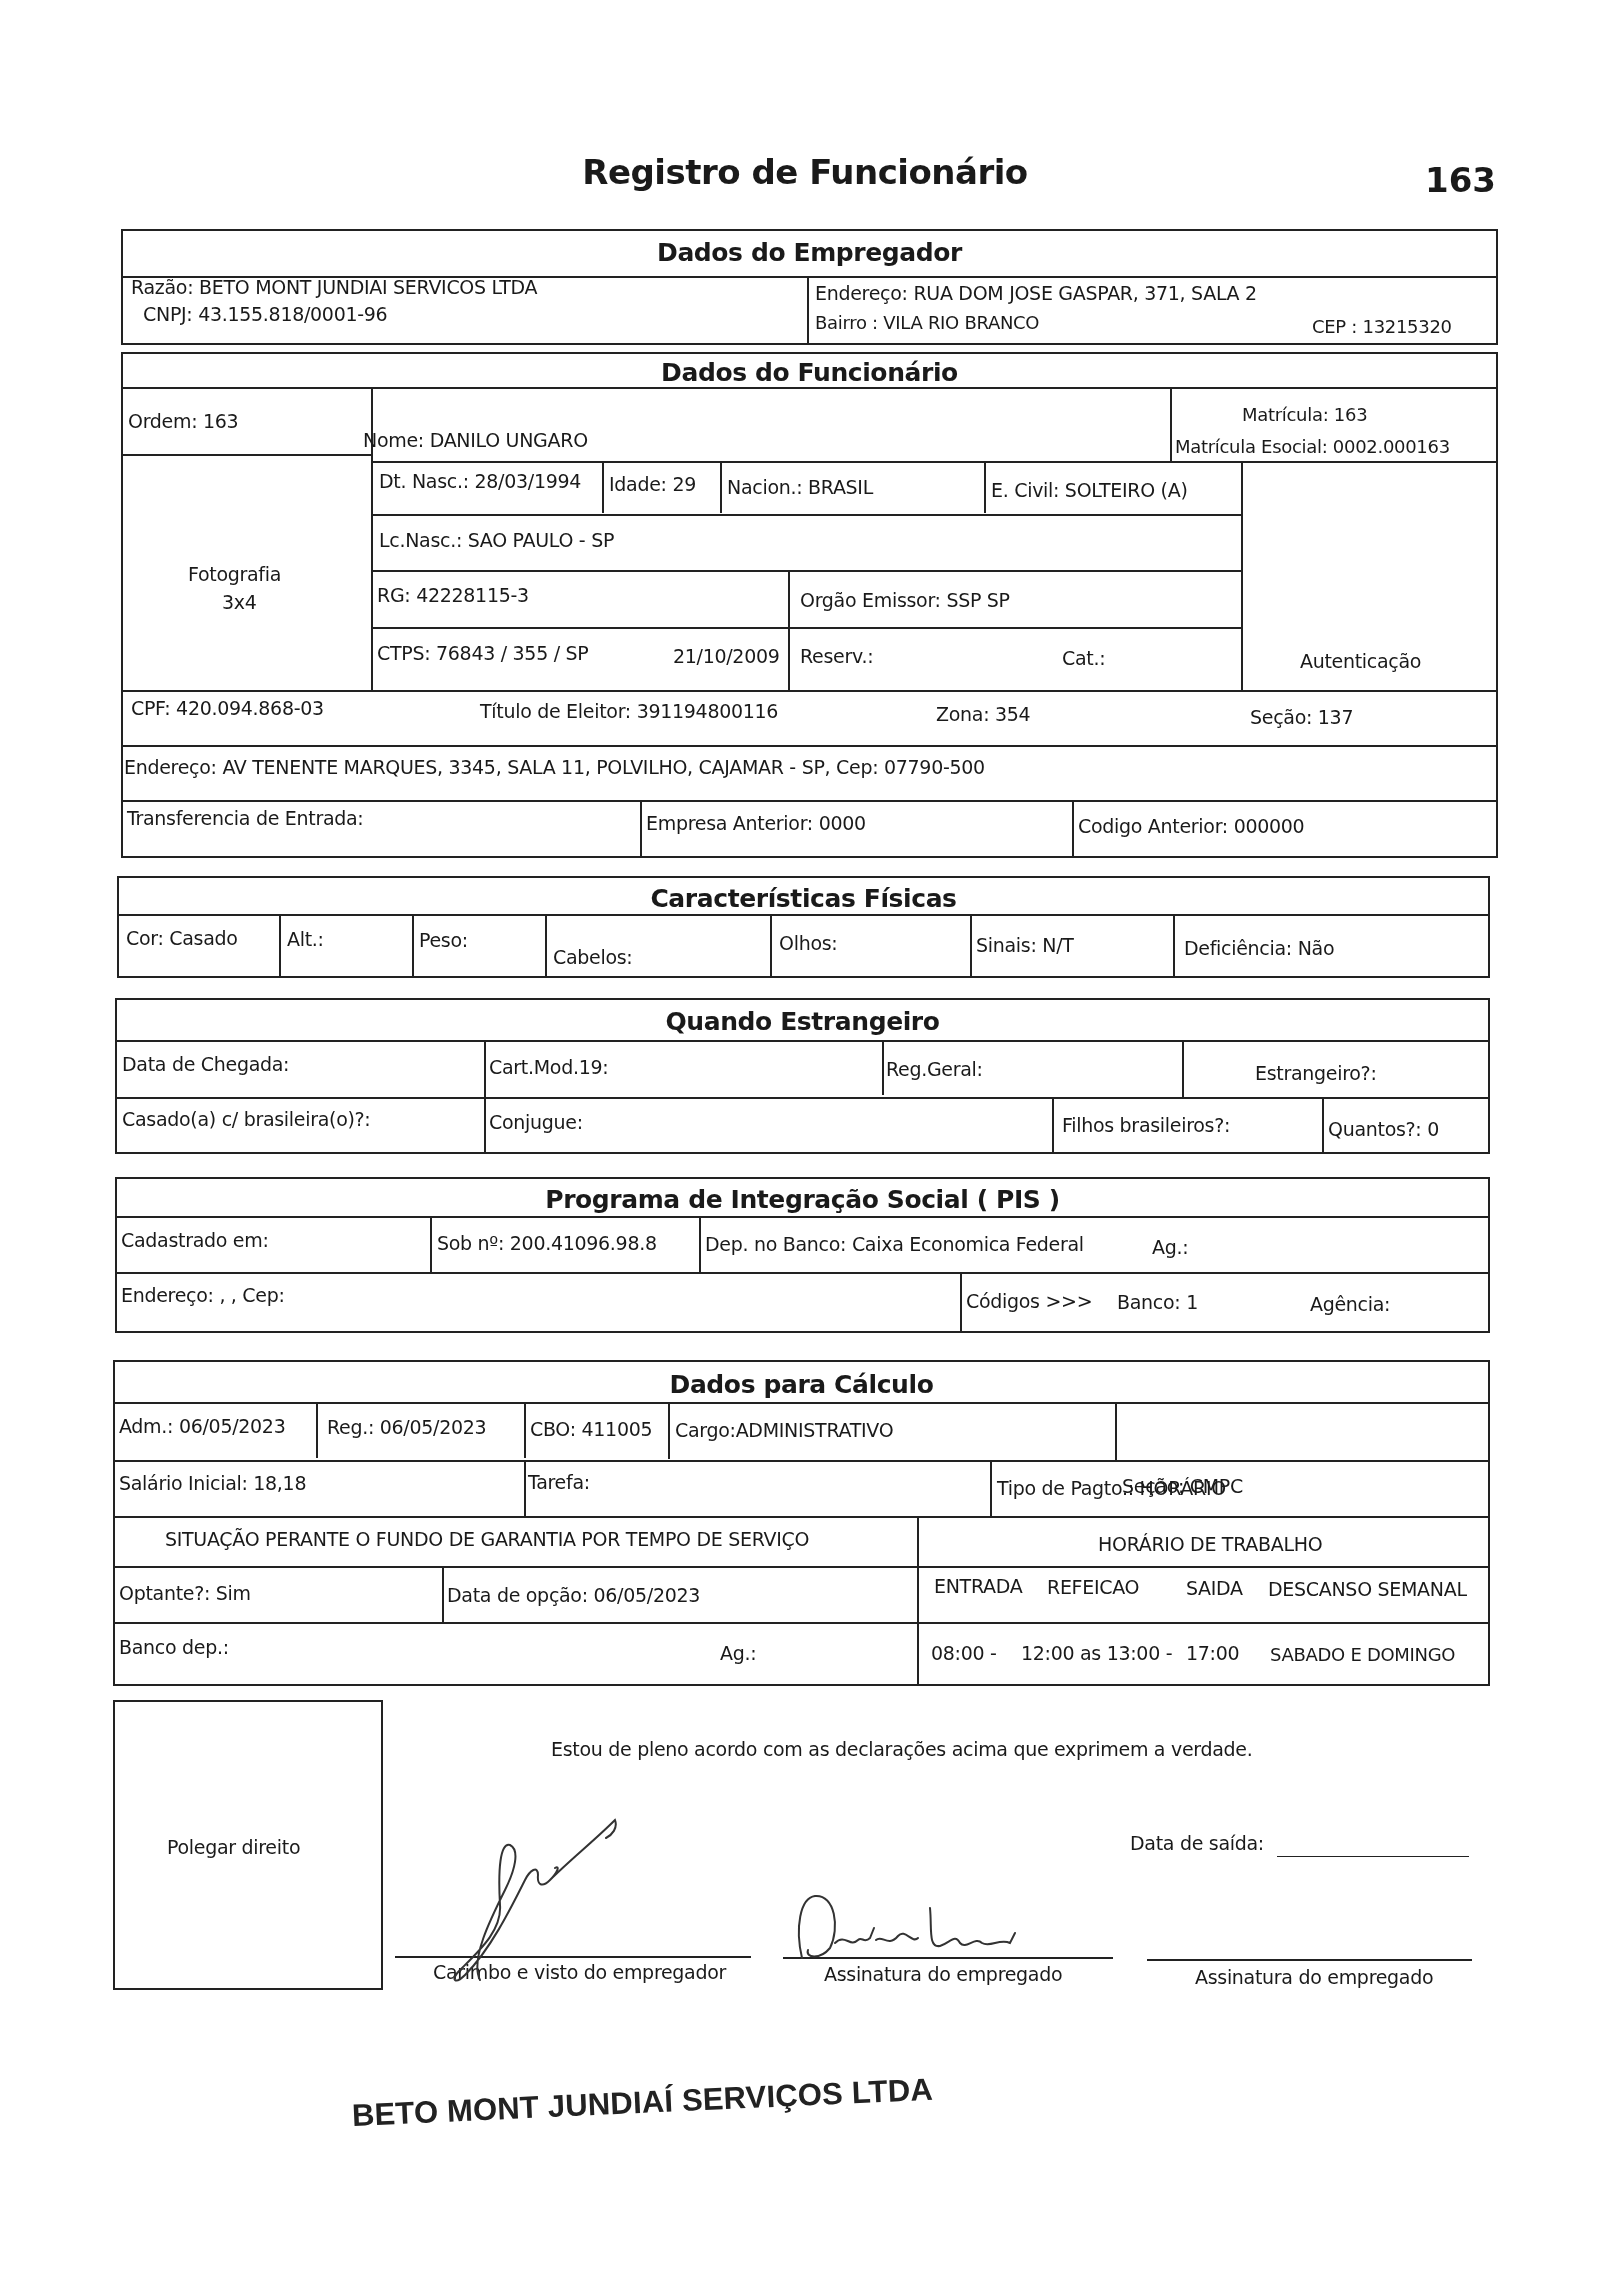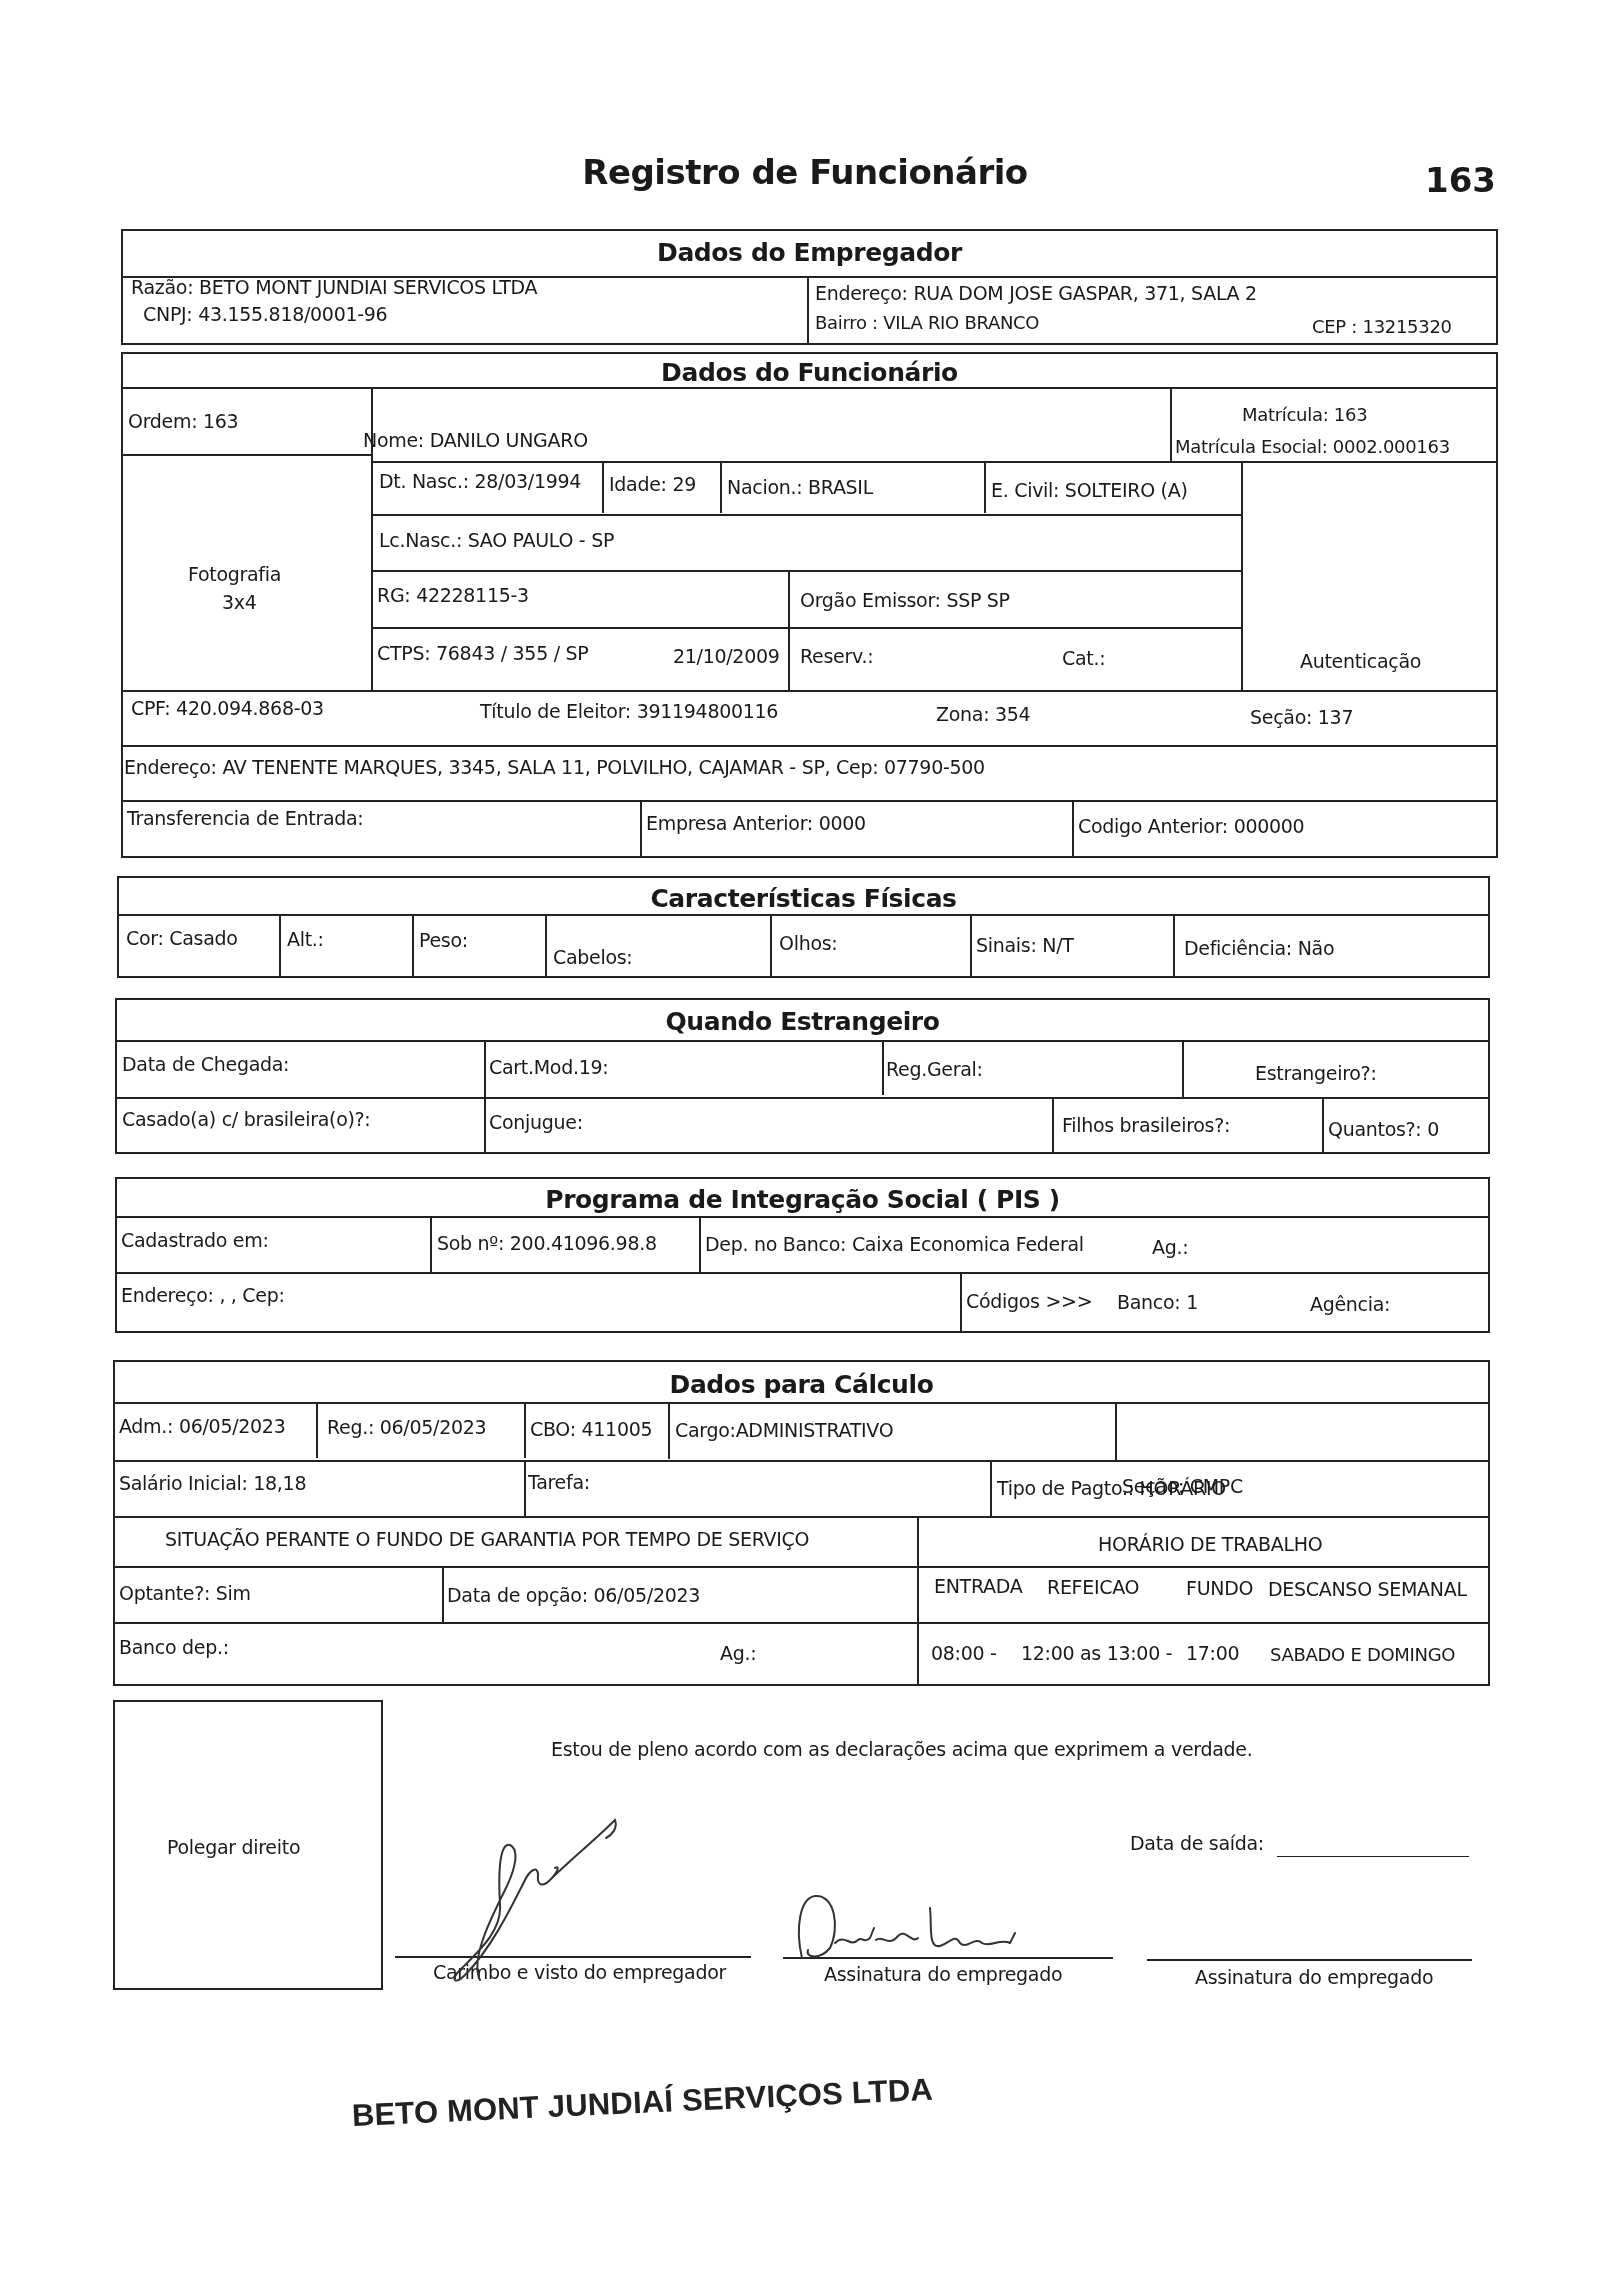--- a/index.html
+++ b/index.html
@@ -175,21 +175,21 @@
 
   <div class="vline" style="left:917px;top:1516px;height:170px;"></div>
   <div class="t" style="left:165px;top:1528px;">SITUAÇÃO PERANTE O FUNDO DE GARANTIA POR TEMPO DE SERVIÇO</div>
   <div class="t" style="left:1098px;top:1533px;">HORÁRIO DE TRABALHO</div>
   <div class="hline" style="left:113px;top:1566px;width:1377px;"></div>
   <div class="vline" style="left:442px;top:1566px;height:56px;"></div>
   <div class="t" style="left:119px;top:1582px;">Optante?:  Sim</div>
   <div class="t" style="left:447px;top:1584px;">Data de opção: 06/05/2023</div>
   <div class="t" style="left:934px;top:1575px;">ENTRADA</div>
   <div class="t" style="left:1047px;top:1576px;">REFEICAO</div>
-  <div class="t" style="left:1186px;top:1577px;">FUNDO</div>
+  <div class="t" style="left:1186px;top:1577px;">SAIDA</div>
   <div class="t" style="left:1268px;top:1578px;">DESCANSO SEMANAL</div>
   <div class="hline" style="left:113px;top:1622px;width:1377px;"></div>
   <div class="t" style="left:119px;top:1636px;">Banco dep.:</div>
   <div class="t" style="left:720px;top:1642px;">Ag.:</div>
   <div class="t" style="left:931px;top:1642px;">08:00  -</div>
   <div class="t" style="left:1021px;top:1642px;">12:00 as 13:00 -</div>
   <div class="t" style="left:1186px;top:1642px;">17:00</div>
   <div class="t sm" style="left:1270px;top:1644px;">SABADO E DOMINGO</div>
 </div>
 

